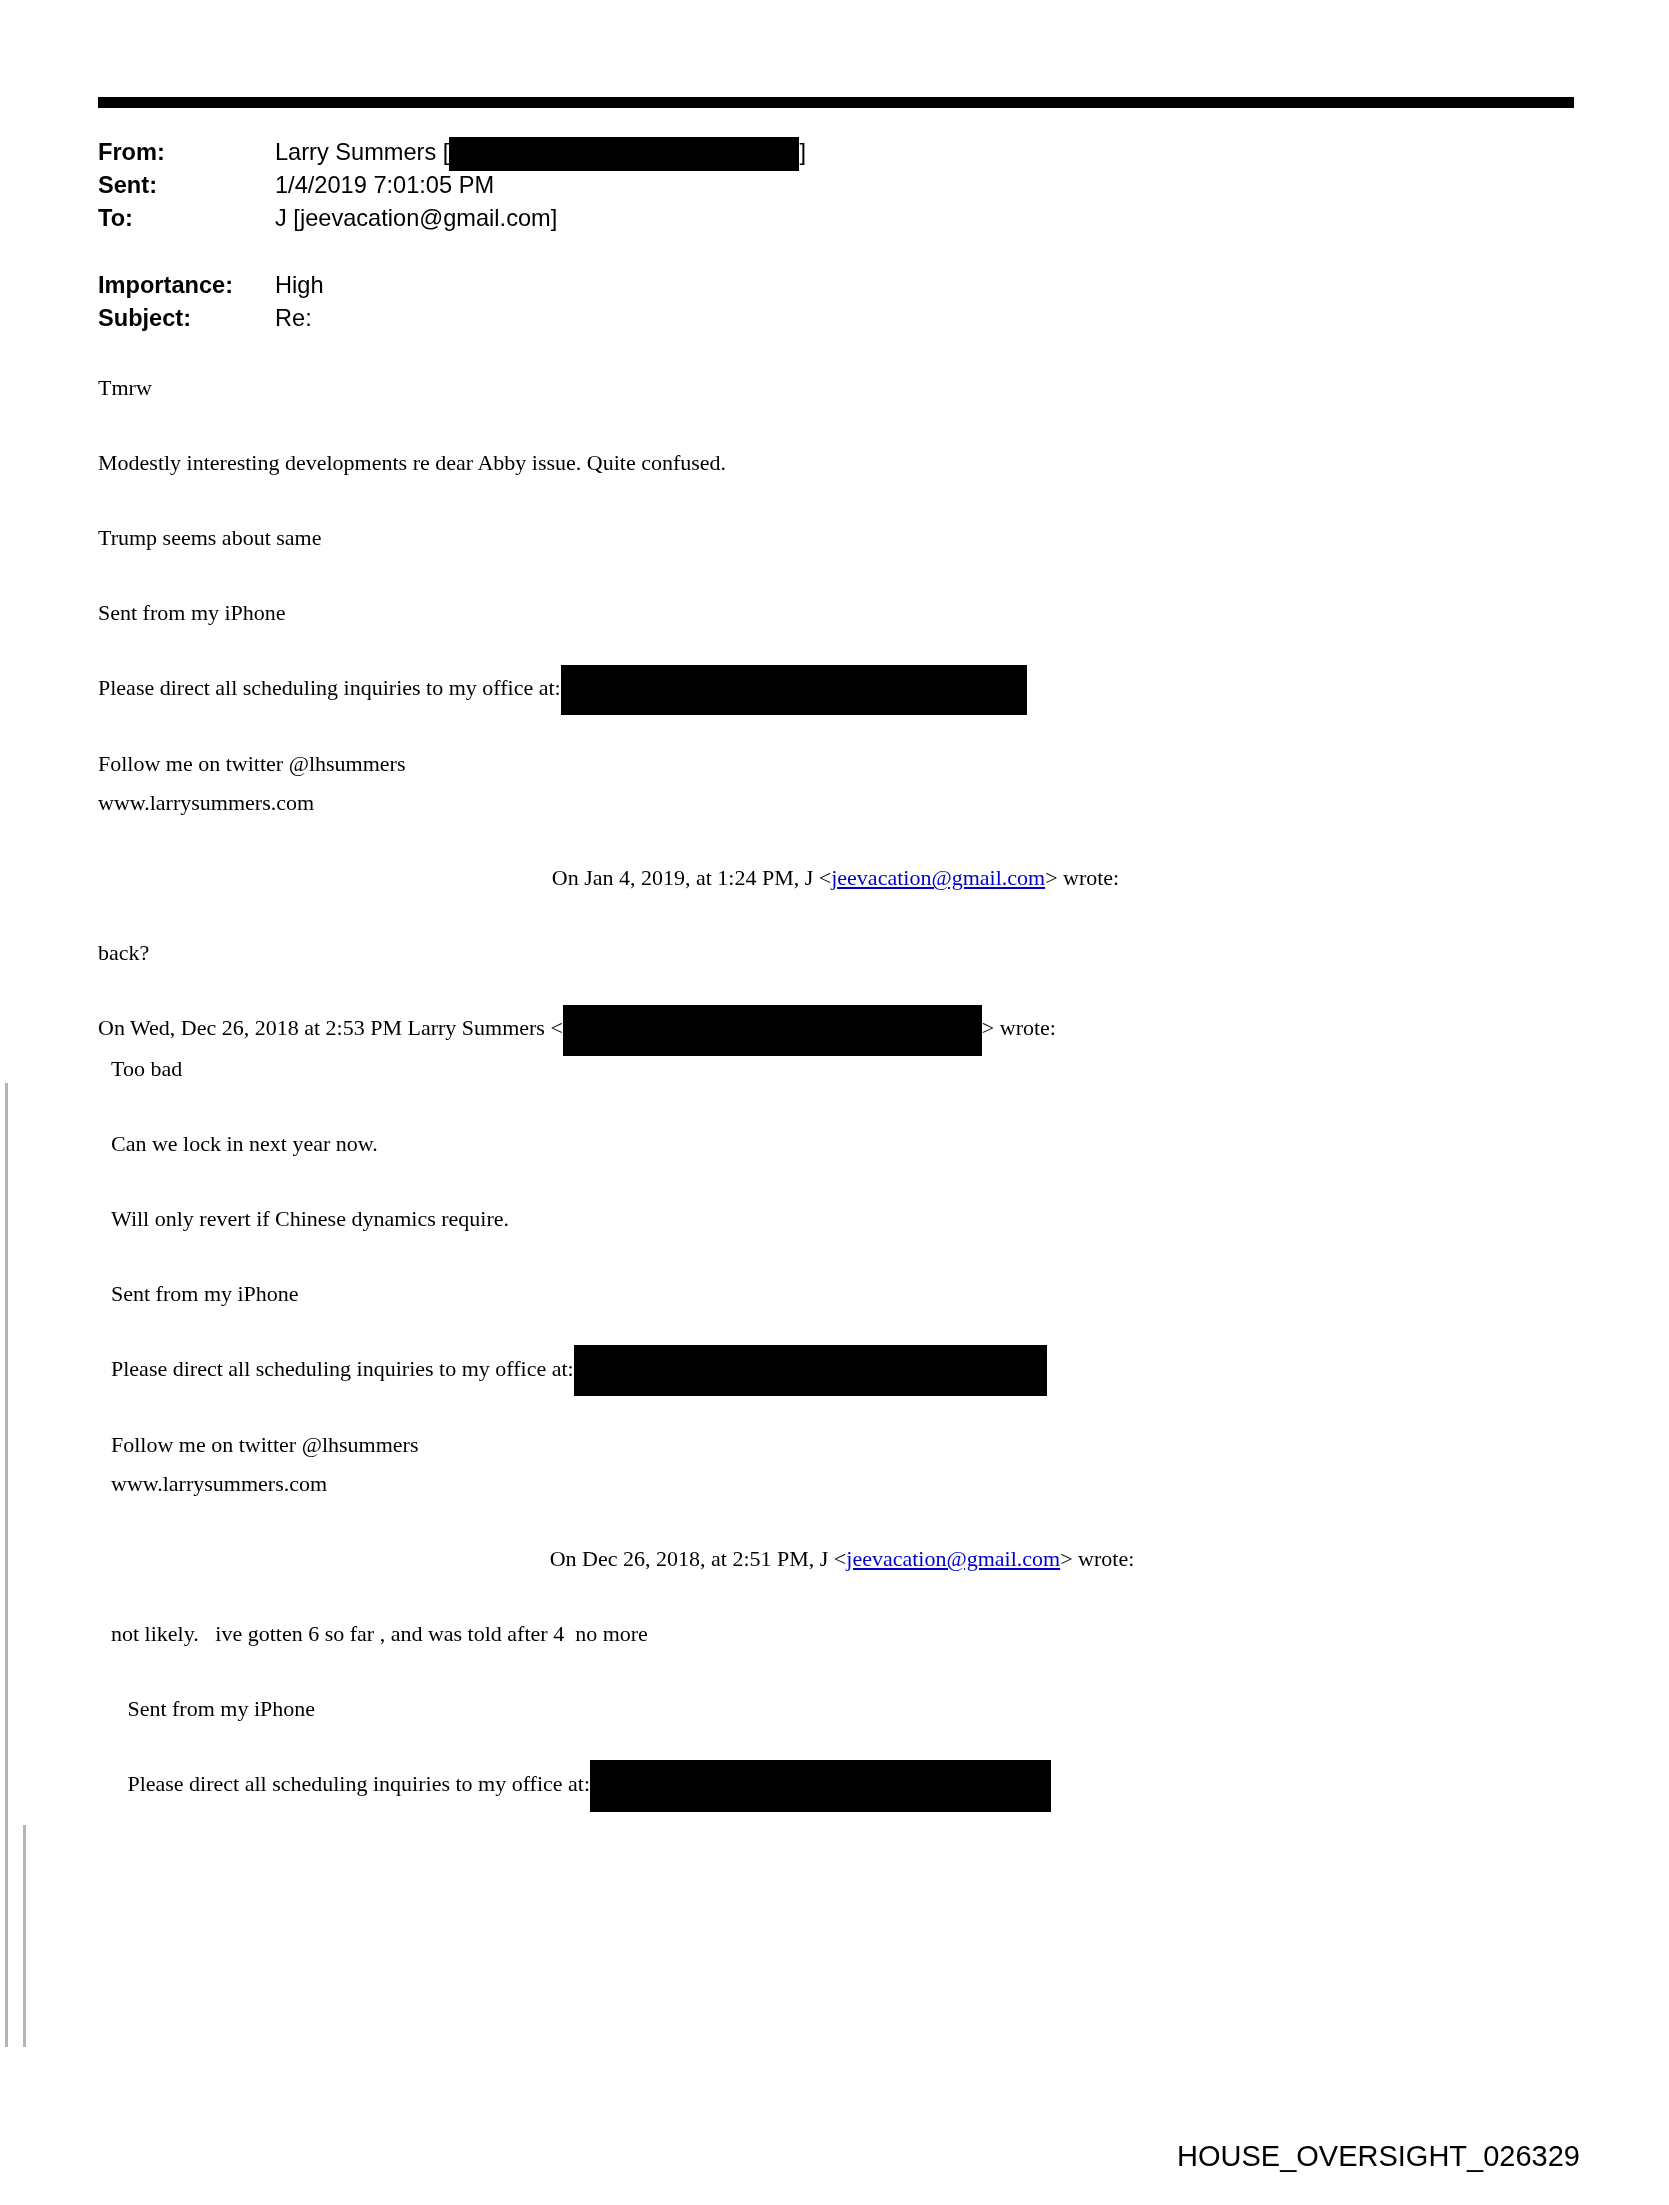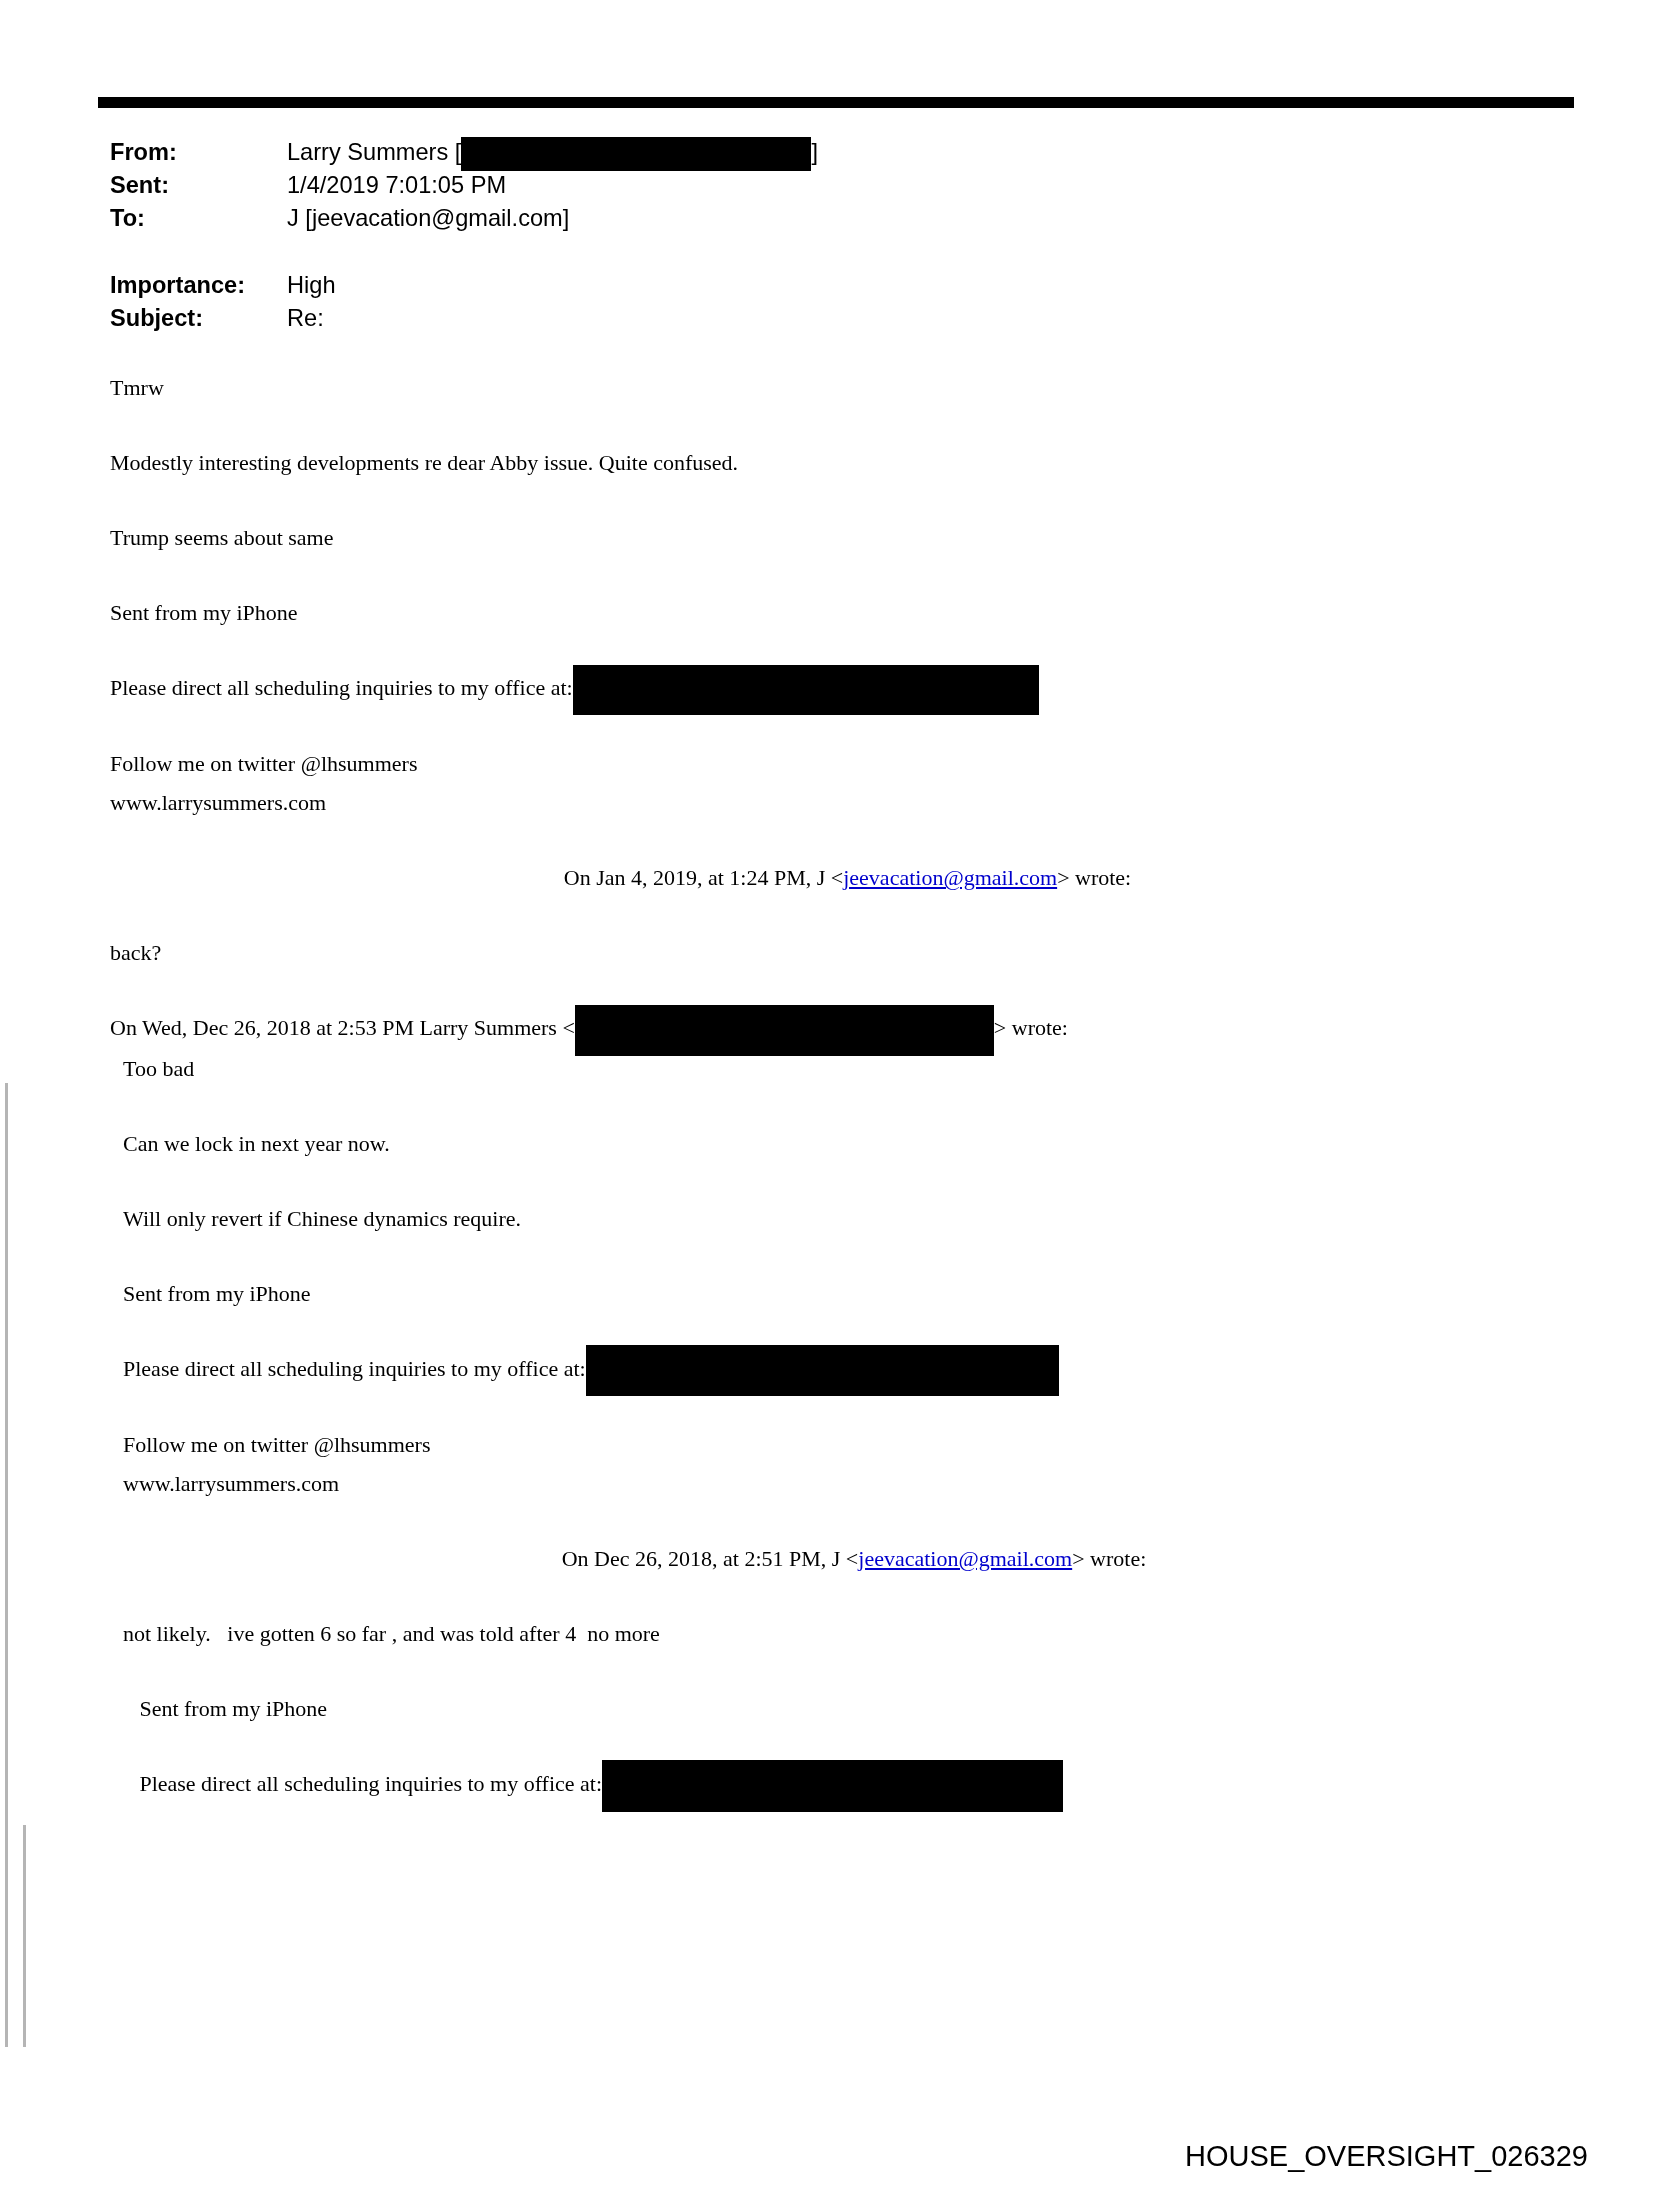--- a/index.html
+++ b/index.html
@@ -13,21 +13,21 @@
     color:#000;
   }
   .top-rule {
     position:absolute;
     left:98px; top:97px;
     width:1476px; height:11px;
     background:#000;
   }
   .content {
     position:absolute;
-    left:110px; top:136px;
+    left:98px; top:136px;
     width:1475px;
   }
   
   .hdr {
     font-family:"Liberation Sans", sans-serif;
     font-size:23.6px;
     line-height:33px;
   }
   .hdr-row { display:flex; }
   .hdr-label { width:177px; font-weight:bold; flex:0 0 177px; }
@@ -70,21 +70,21 @@
   .quote-line {
     position:absolute;
     width:2.6px;
     background:#b5b5b5;
   }
   .quote-line.outer { left:5.2px;  top:1083px; height:964px; }
   .quote-line.inner { left:23px; top:1825px; height:222px;  }
   
   .bates {
     position:absolute;
-    left:14px; top:2139px;
+    left:6px; top:2139px;
     width:1574px;
     text-align:right;
     font-family:"Liberation Sans", sans-serif;
     font-size:29px;
     line-height:34px;
   }
 </style>
 </head>
 <body>
 

